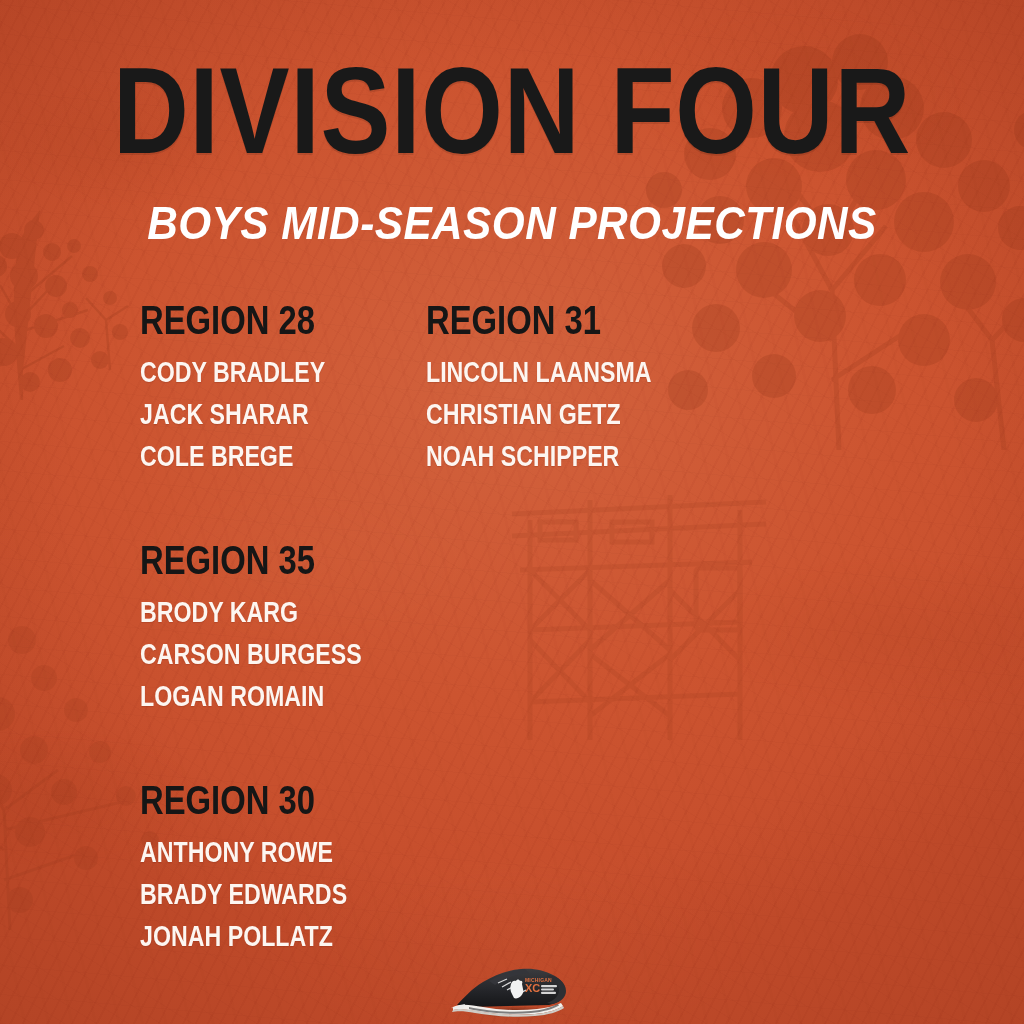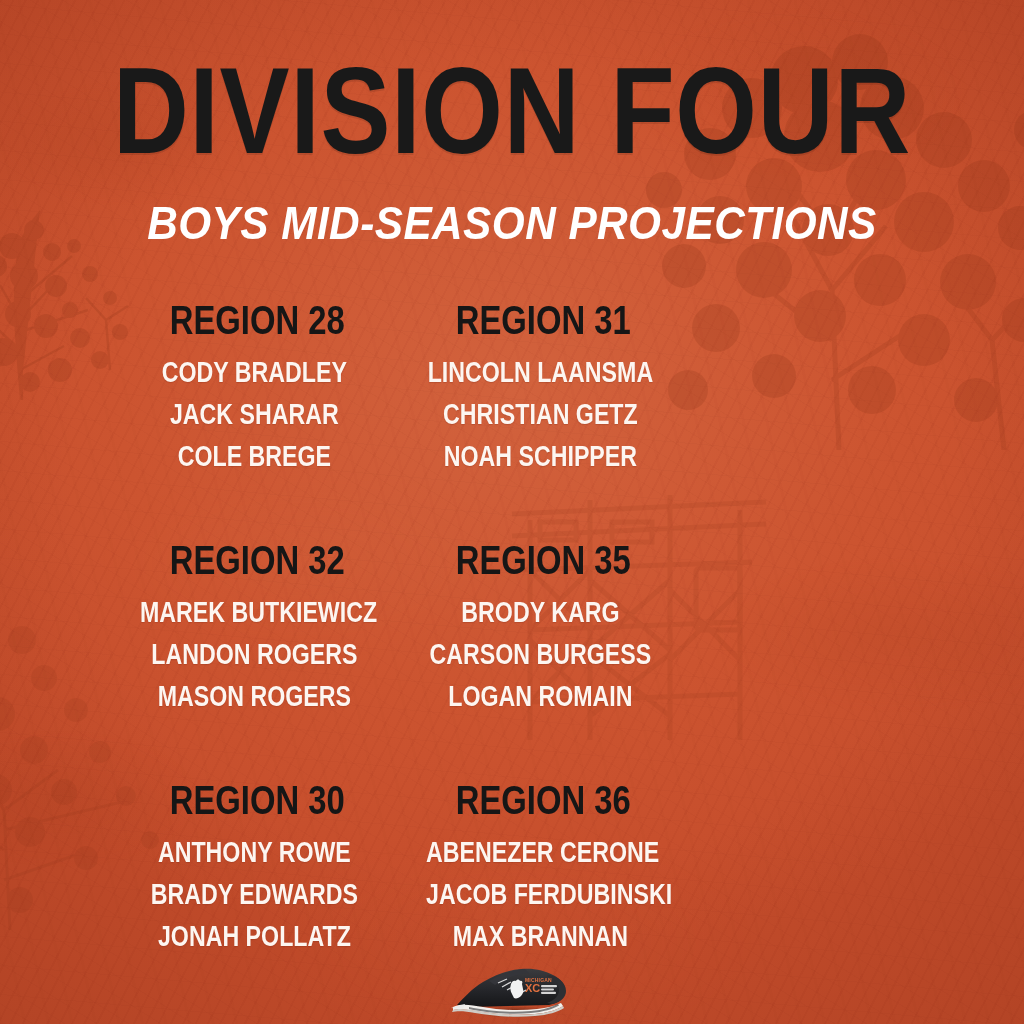--- a/index.html
+++ b/index.html
@@ -80,21 +80,21 @@
     line-height:1;
     letter-spacing:.5px;
     transform:scaleX(.92);
     font-family:"Liberation Sans Narrow","Liberation Sans", sans-serif;
   }
 
   #grid{
     position:absolute;
     left:140px; top:300px; width:768px;
   }
-  .grid-row{ display:flex;text-align:center; }
+  .grid-row{ display:flex; }
   .region{ width:286px; }
   .region-title{
     color:#161616;
     font-weight:700;
     font-size:40px;
     line-height:1;
     letter-spacing:0px;
     transform:scaleX(.82);
     transform-origin:left center;
     margin-bottom:18px;
@@ -271,47 +271,35 @@
         <div class="athlete">LINCOLN LAANSMA</div>
         <div class="athlete">CHRISTIAN GETZ</div>
         <div class="athlete">NOAH SCHIPPER</div>
       </div>
     </div>
 
     <div class="region-spacer"></div>
 
     <div class="grid-row">
       <div class="region">
-        <div class="region-title">REGION 32</div>
-        <div class="athlete">MAREK BUTKIEWICZ</div>
-        <div class="athlete">LANDON ROGERS</div>
-        <div class="athlete">MASON ROGERS</div>
-      </div>
-      <div class="region">
         <div class="region-title">REGION 35</div>
         <div class="athlete">BRODY KARG</div>
         <div class="athlete">CARSON BURGESS</div>
         <div class="athlete">LOGAN ROMAIN</div>
       </div>
     </div>
 
     <div class="region-spacer"></div>
 
     <div class="grid-row">
       <div class="region">
         <div class="region-title">REGION 30</div>
         <div class="athlete">ANTHONY ROWE</div>
         <div class="athlete">BRADY EDWARDS</div>
         <div class="athlete">JONAH POLLATZ</div>
-      </div>
-      <div class="region">
-        <div class="region-title">REGION 36</div>
-        <div class="athlete">ABENEZER CERONE</div>
-        <div class="athlete">JACOB FERDUBINSKI</div>
-        <div class="athlete">MAX BRANNAN</div>
       </div>
     </div>
 
   </div>
 
   <div id="shoe">
     <svg viewBox="0 0 126 62" xmlns="http://www.w3.org/2000/svg">
       <defs>
         <linearGradient id="gshoe" x1="0" y1="0" x2="0" y2="1">
           <stop offset="0" stop-color="#3b3b3e"></stop>

